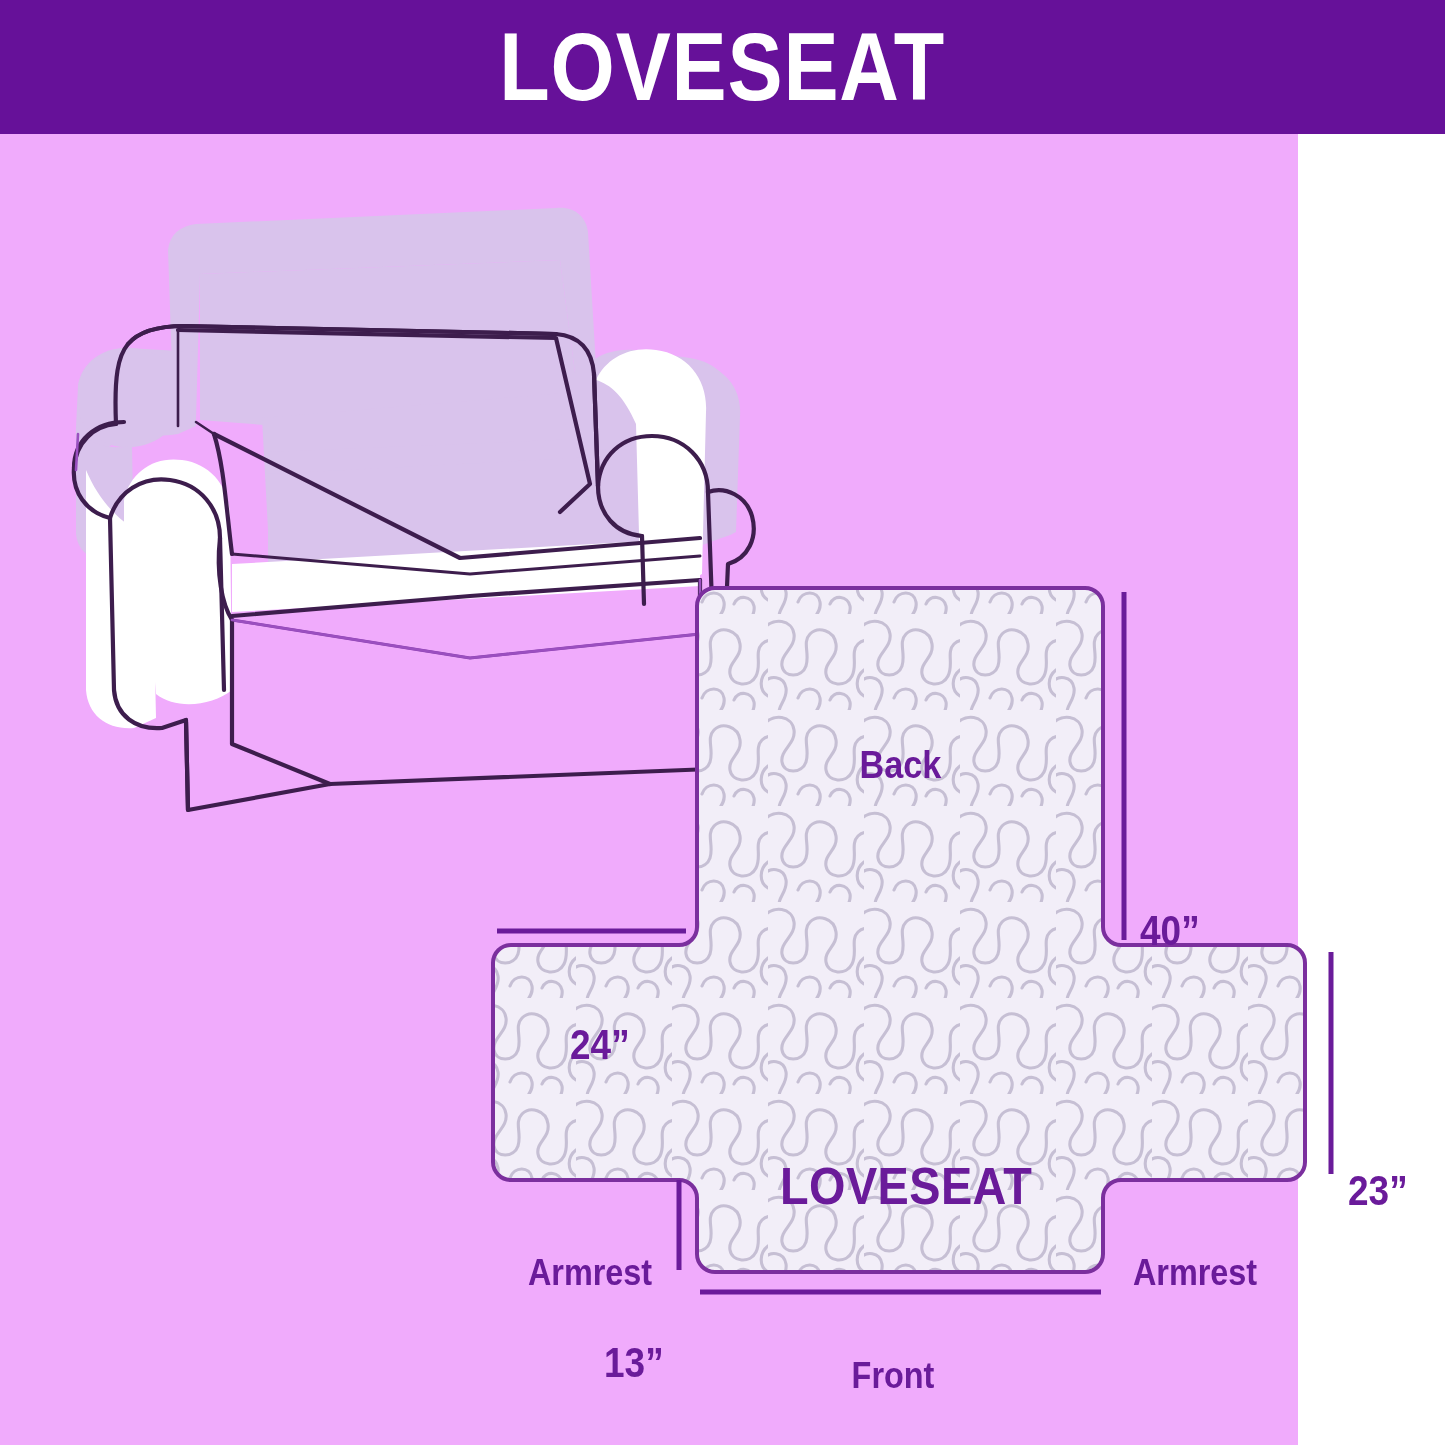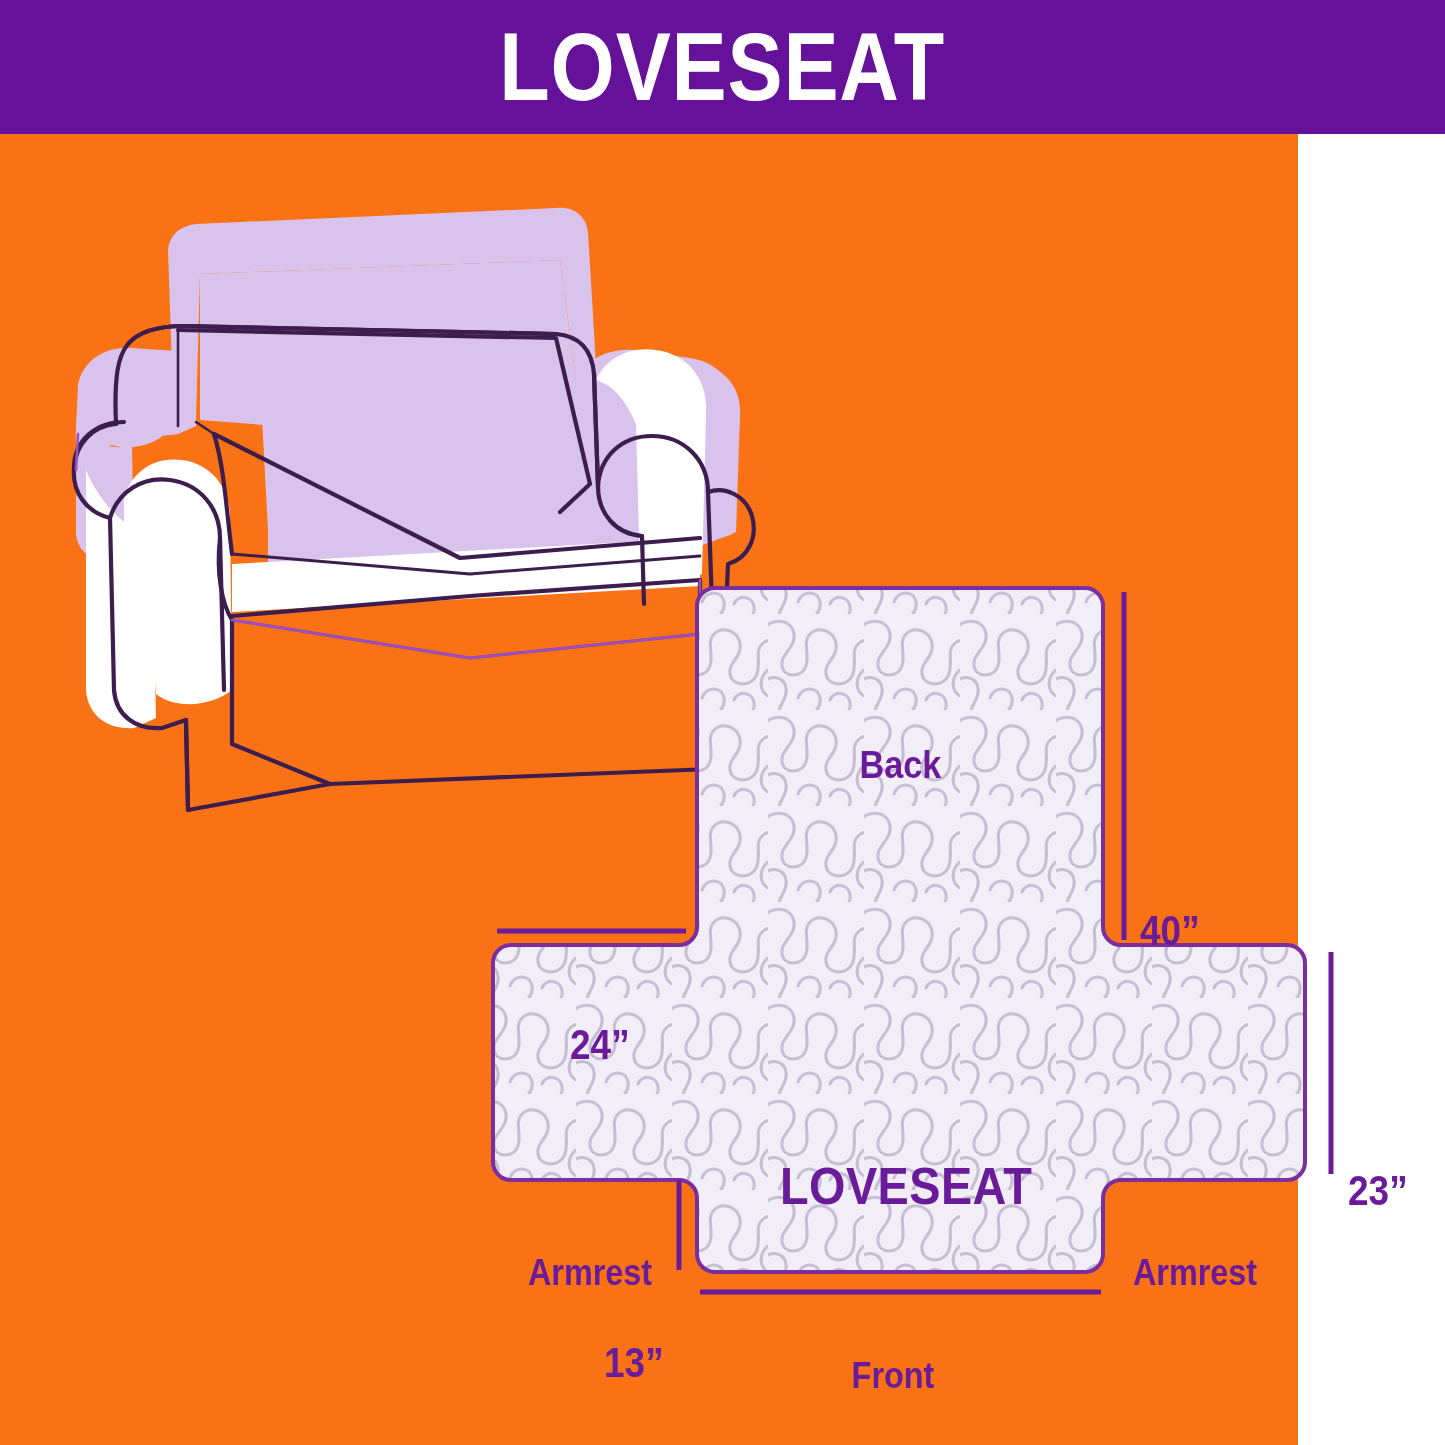--- a/index.html
+++ b/index.html
@@ -40,21 +40,21 @@
     font-family: "Liberation Sans", sans-serif;
   }
 
   
   #stage {
     position: absolute;
     left: 0;
     top: 134px;
     width: 1298px;
     height: 1311px;
-    background: #f97316;
+    background: #f0abfc;
   }
   .svg-layer {
     position: absolute;
     left: 0;
     top: 0;
   }
 
   
   .diagram-label {
     position: absolute;

